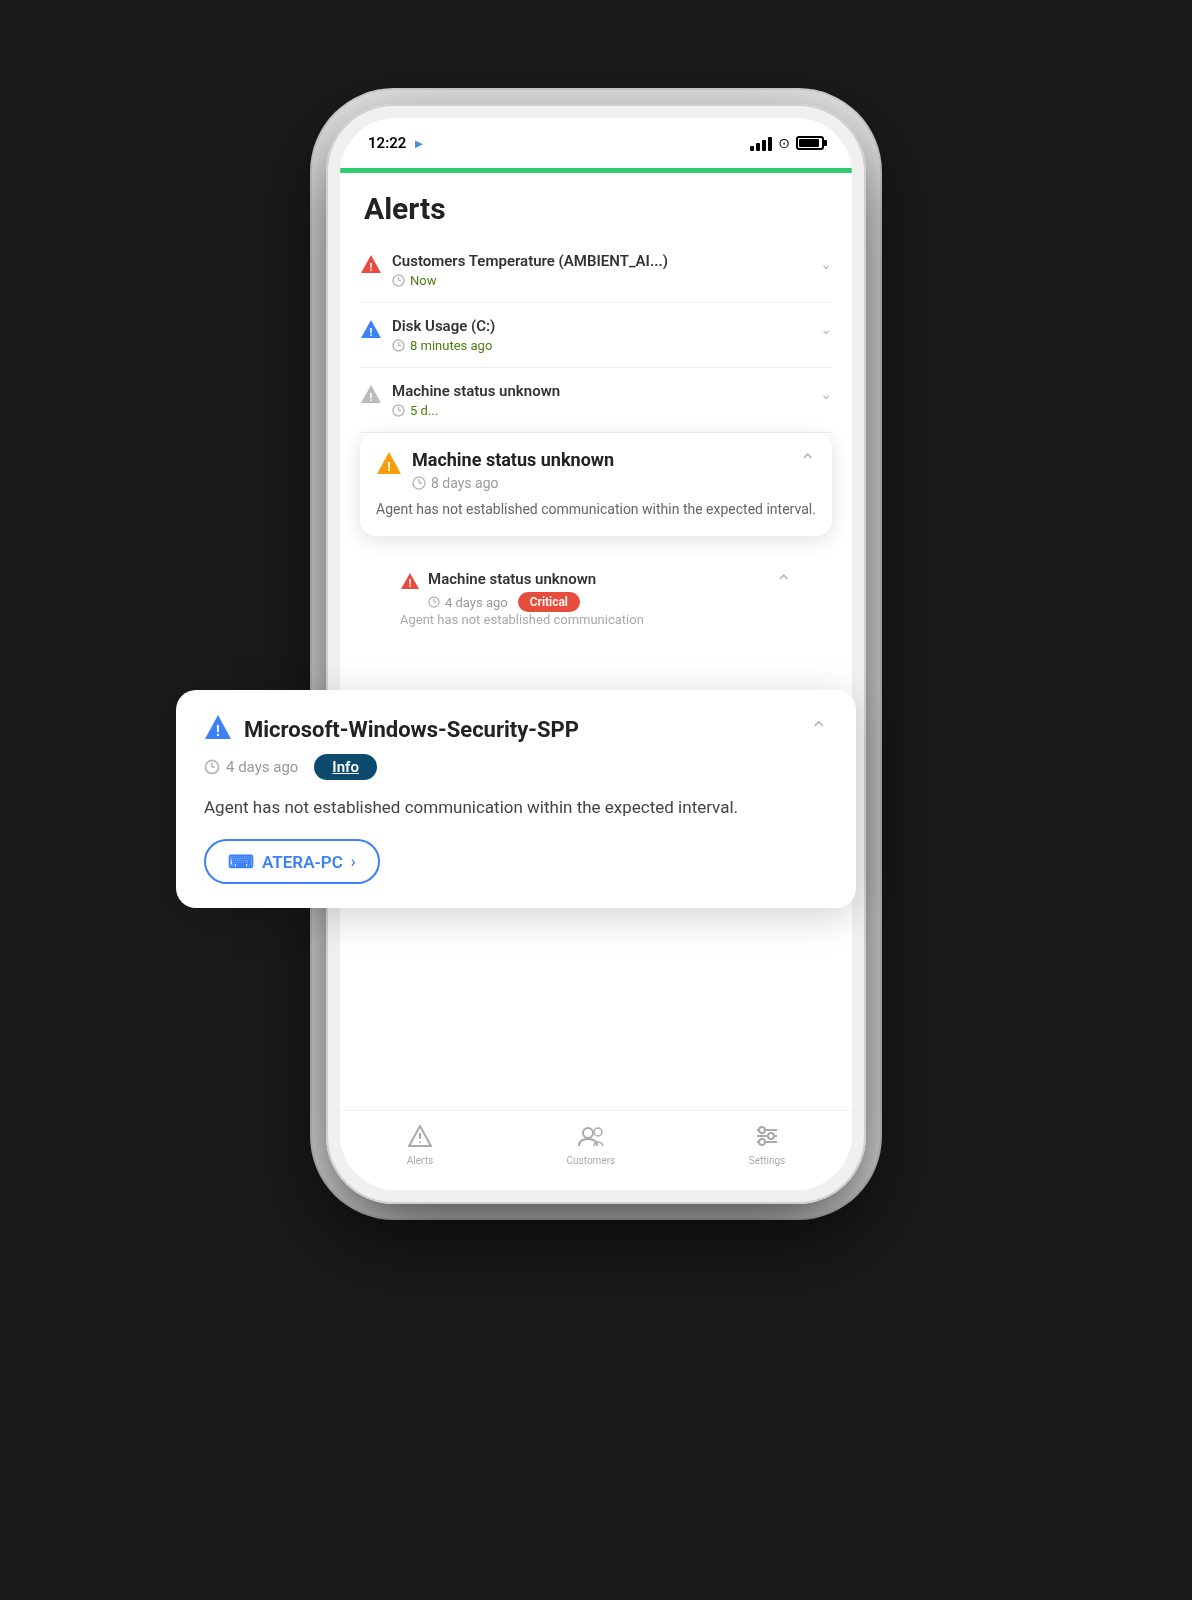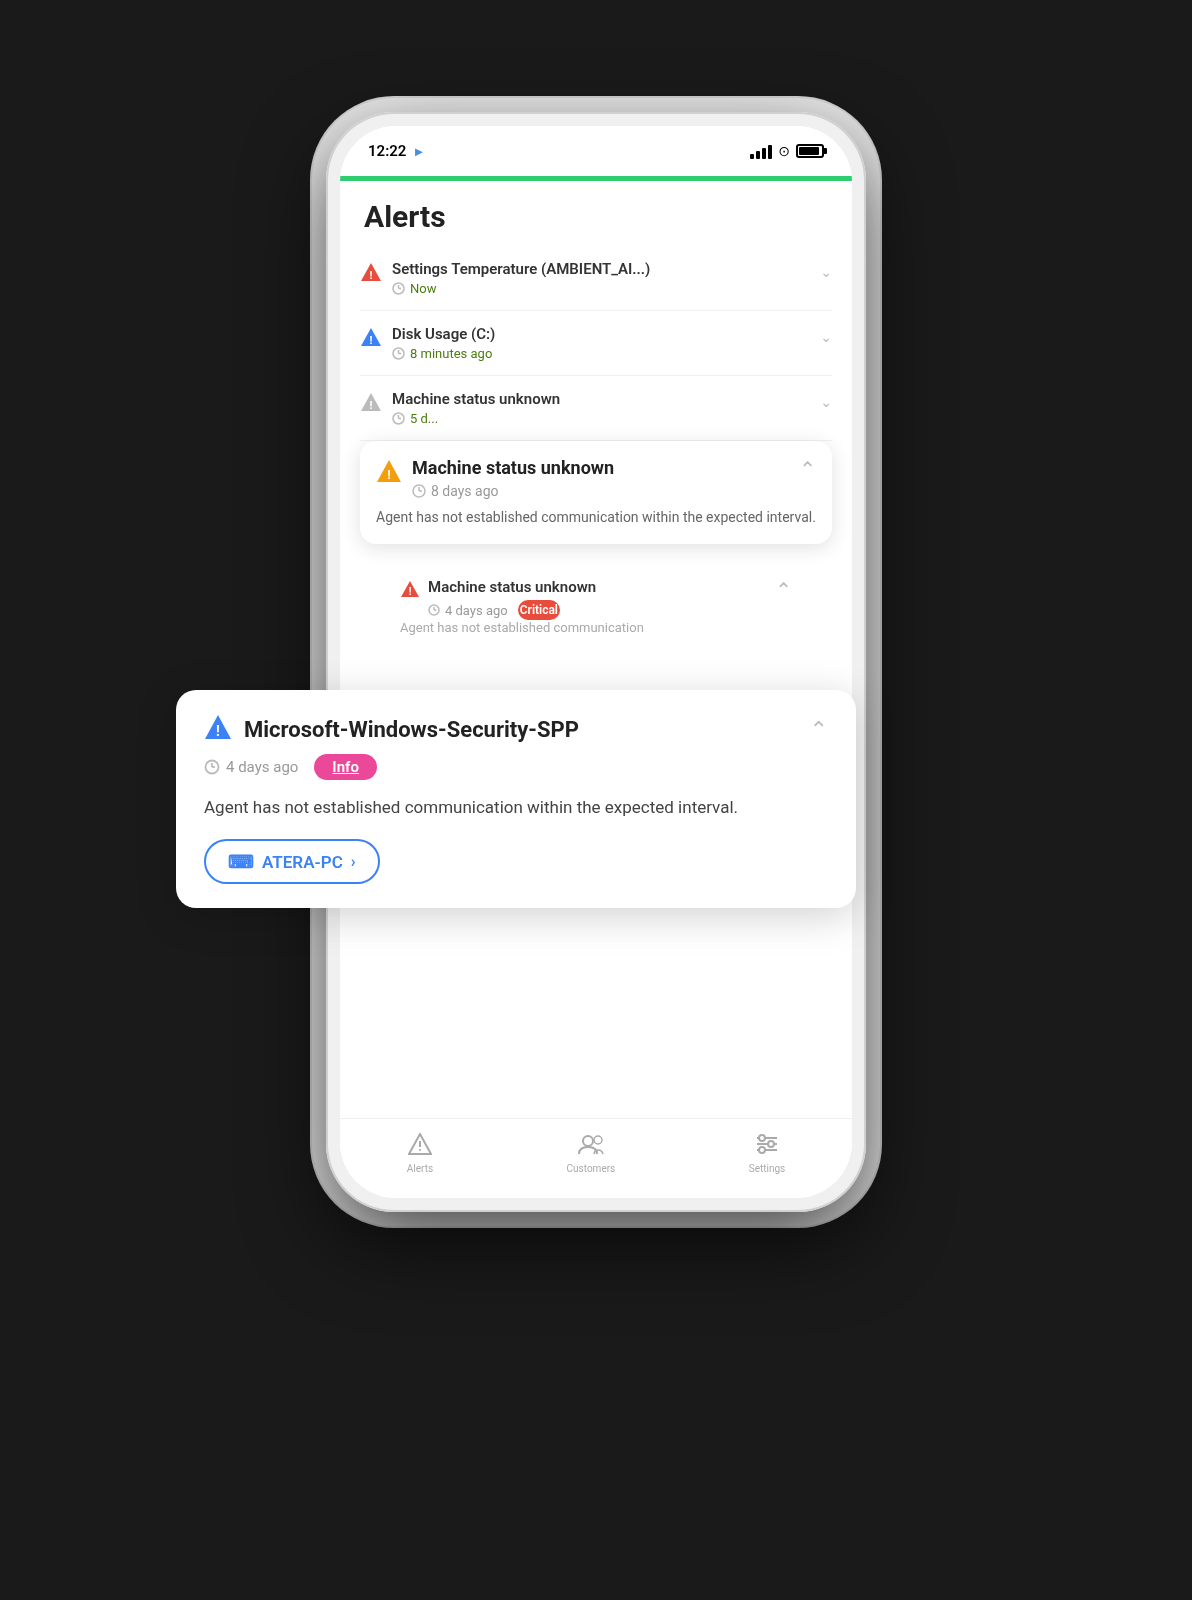--- a/index.html
+++ b/index.html
@@ -16,21 +16,21 @@
 
     .scene {
       position: relative;
       width: 780px;
       height: 1400px;
     }
 
     
     .phone {
       position: absolute;
-      top: 12px;
+      top: 4px;
       left: 50%;
       transform: translateX(-50%);
       width: 540px;
       height: 1100px;
       background: #f0f0f0;
       border-radius: 68px;
       box-shadow:
         inset 0 0 0 2px #d0d0d0,
         0 30px 80px rgba(0,0,0,0.7),
         0 0 0 14px #e8e8e8,
@@ -312,21 +312,21 @@
 
     .floating-card .fc-time {
       display: flex;
       align-items: center;
       gap: 6px;
       color: #999;
       font-size: 15px;
     }
 
     .info-badge {
-      background: #ec4899;
+      background: #0c4a6e;
       color: #fff;
       border-radius: 20px;
       padding: 4px 18px;
       font-size: 15px;
       font-weight: 600;
       text-decoration: underline;
     }
 
     .floating-card .fc-desc {
       font-size: 17px;
@@ -390,21 +390,21 @@
       align-items: center;
       gap: 5px;
       color: #999;
       font-size: 13px;
     }
 
     .critical-badge {
       background: #e74c3c;
       color: #fff;
       border-radius: 14px;
-      padding: 3px 2px;
+      padding: 3px 12px;
       font-size: 12px;
       font-weight: 600;
     }
 
     .pbc-desc {
       font-size: 13px;
       color: #aaa;
       margin-top: 0;
     }
 
@@ -446,21 +446,21 @@
 
         <div class="alert-item">
           <div class="alert-item-left">
             <div style="margin-top:2px;flex-shrink:0;">
               <svg width="22" height="20" viewBox="0 0 22 20" class="tri">
                 <polygon points="11,1 21,19 1,19" fill="#e74c3c"></polygon>
                 <text x="11" y="17" text-anchor="middle" fill="white" font-size="11" font-weight="bold">!</text>
               </svg>
             </div>
             <div class="alert-content">
-              <div class="alert-title">Settings Temperature (AMBIENT_AI...)</div>
+              <div class="alert-title">Customers Temperature (AMBIENT_AI...)</div>
               <div class="alert-time">
                 <svg width="13" height="13" viewBox="0 0 13 13">
                     <circle cx="6.5" cy="6.5" r="5.5" fill="none" stroke="#bbb" stroke-width="1.5"></circle>
                     <line x1="6.5" y1="3" x2="6.5" y2="6.5" stroke="#bbb" stroke-width="1.5"></line>
                     <line x1="6.5" y1="6.5" x2="9" y2="6.5" stroke="#bbb" stroke-width="1.5"></line>
                   </svg>
                 <span>Now</span>
               </div>
             </div>
           </div>

